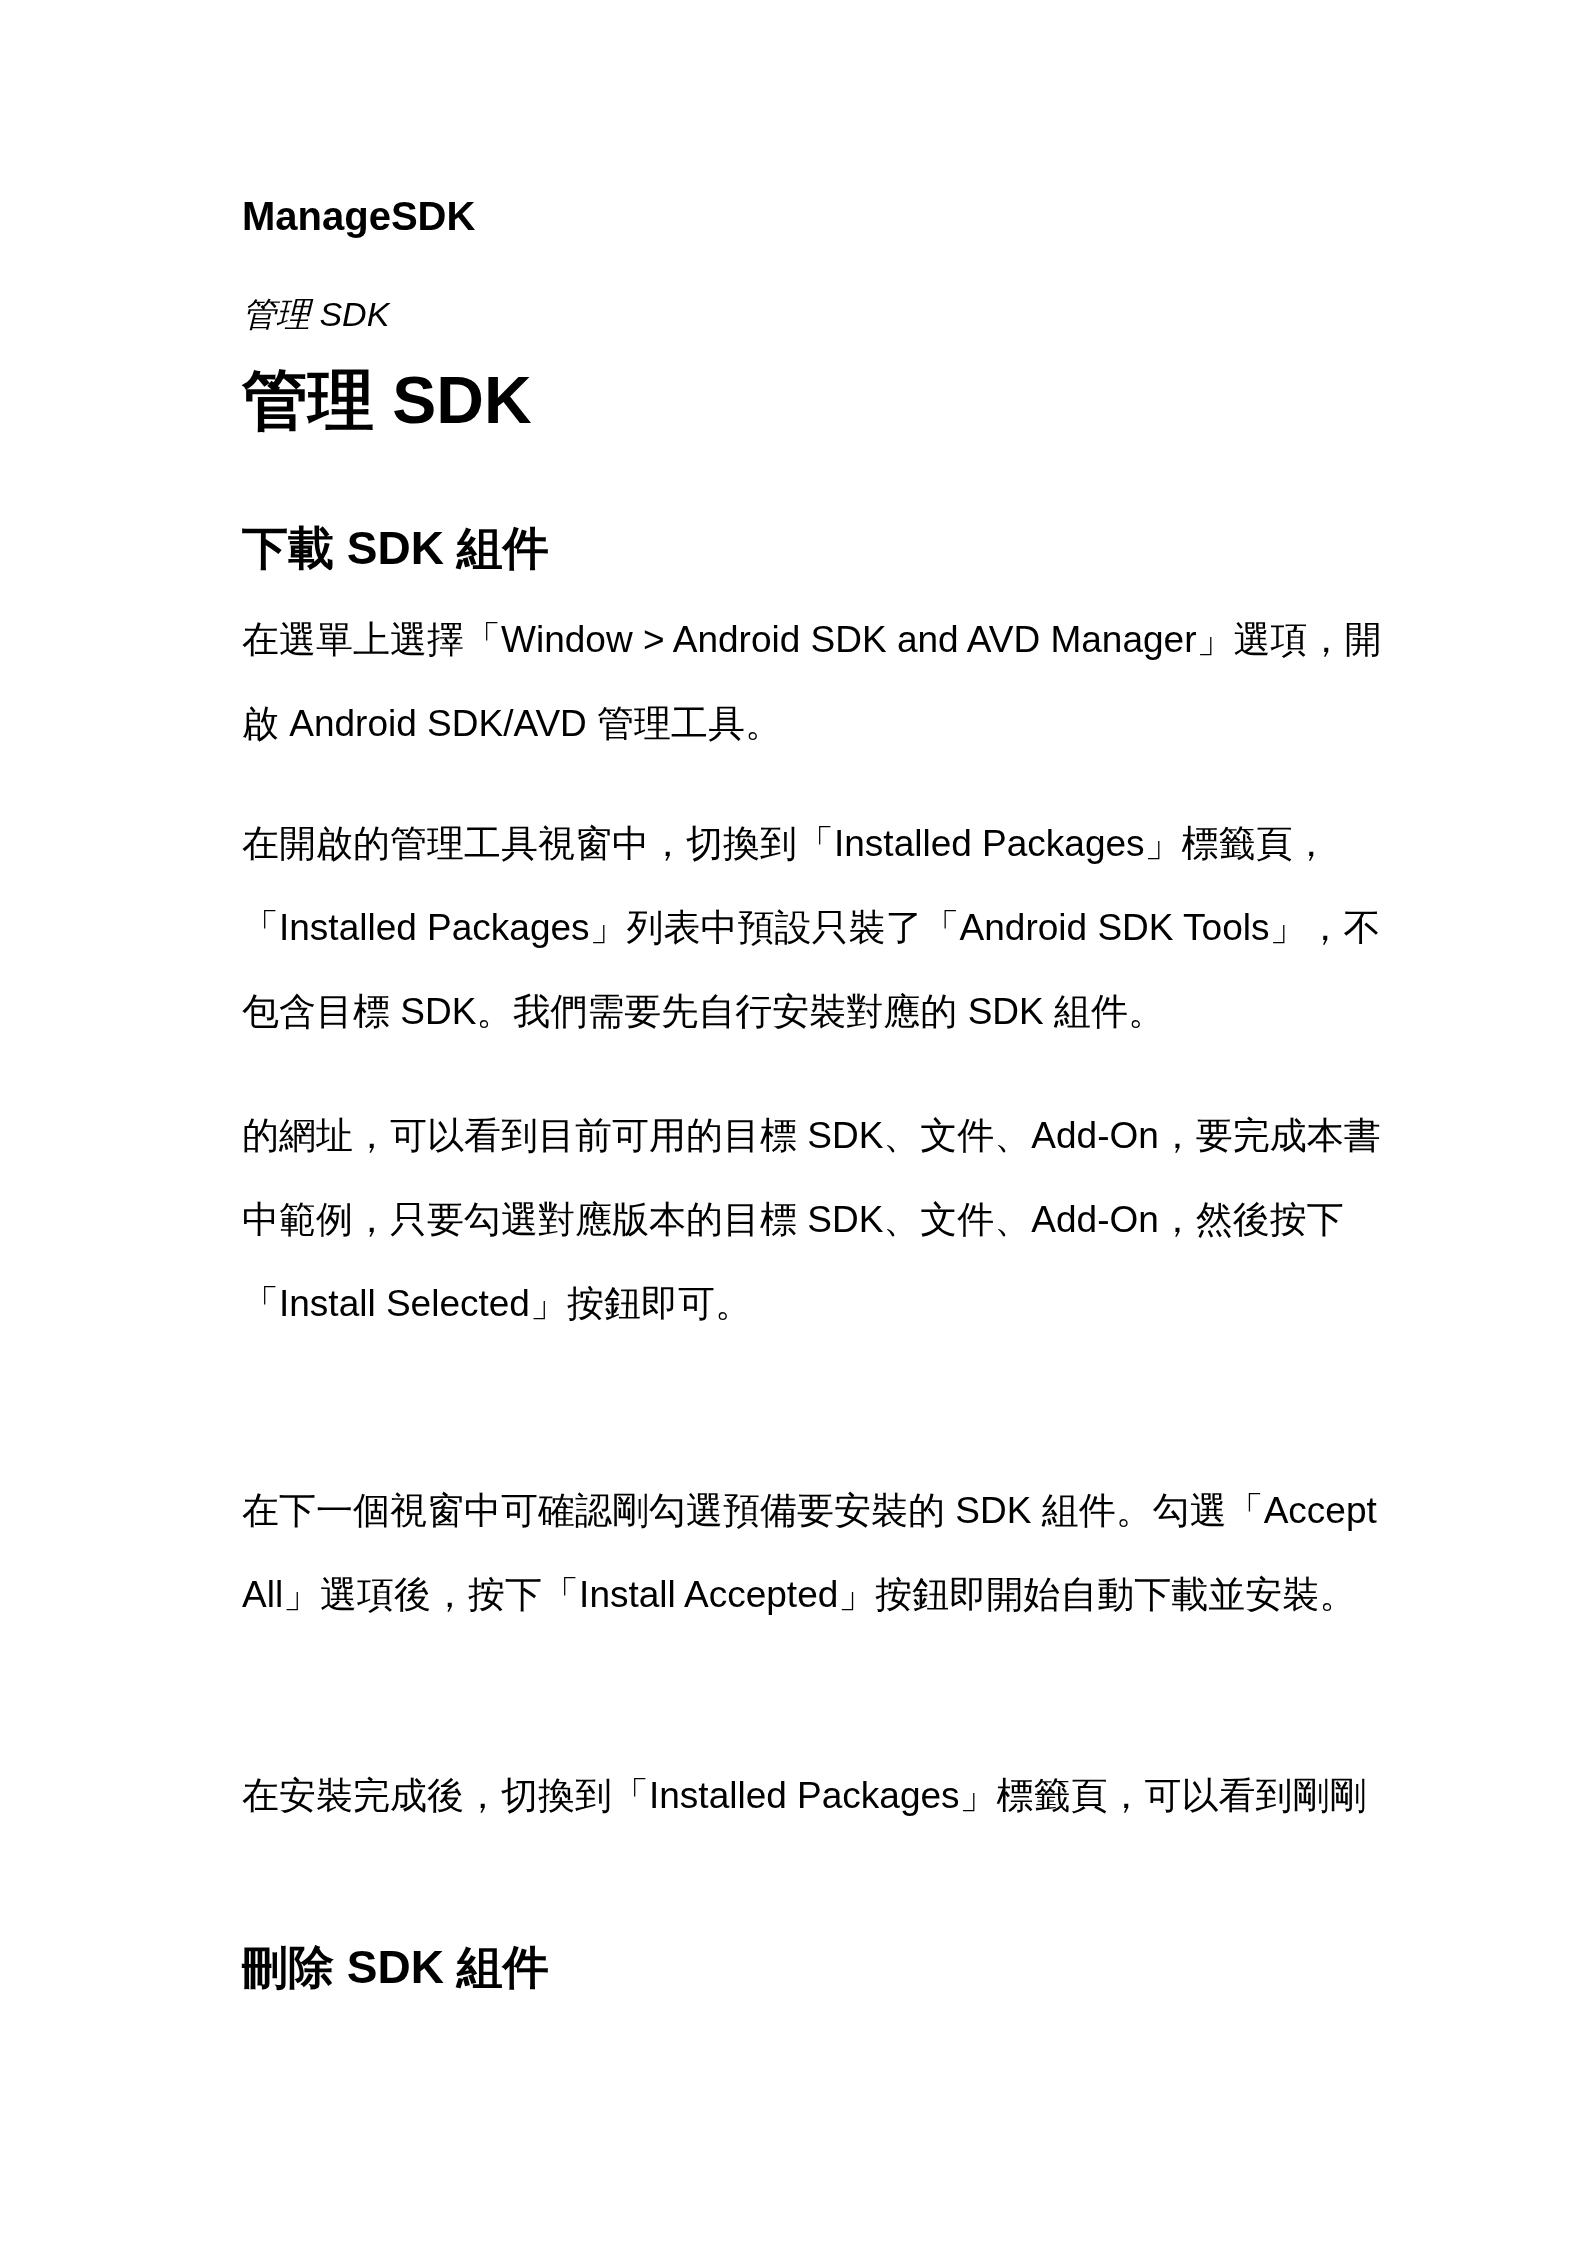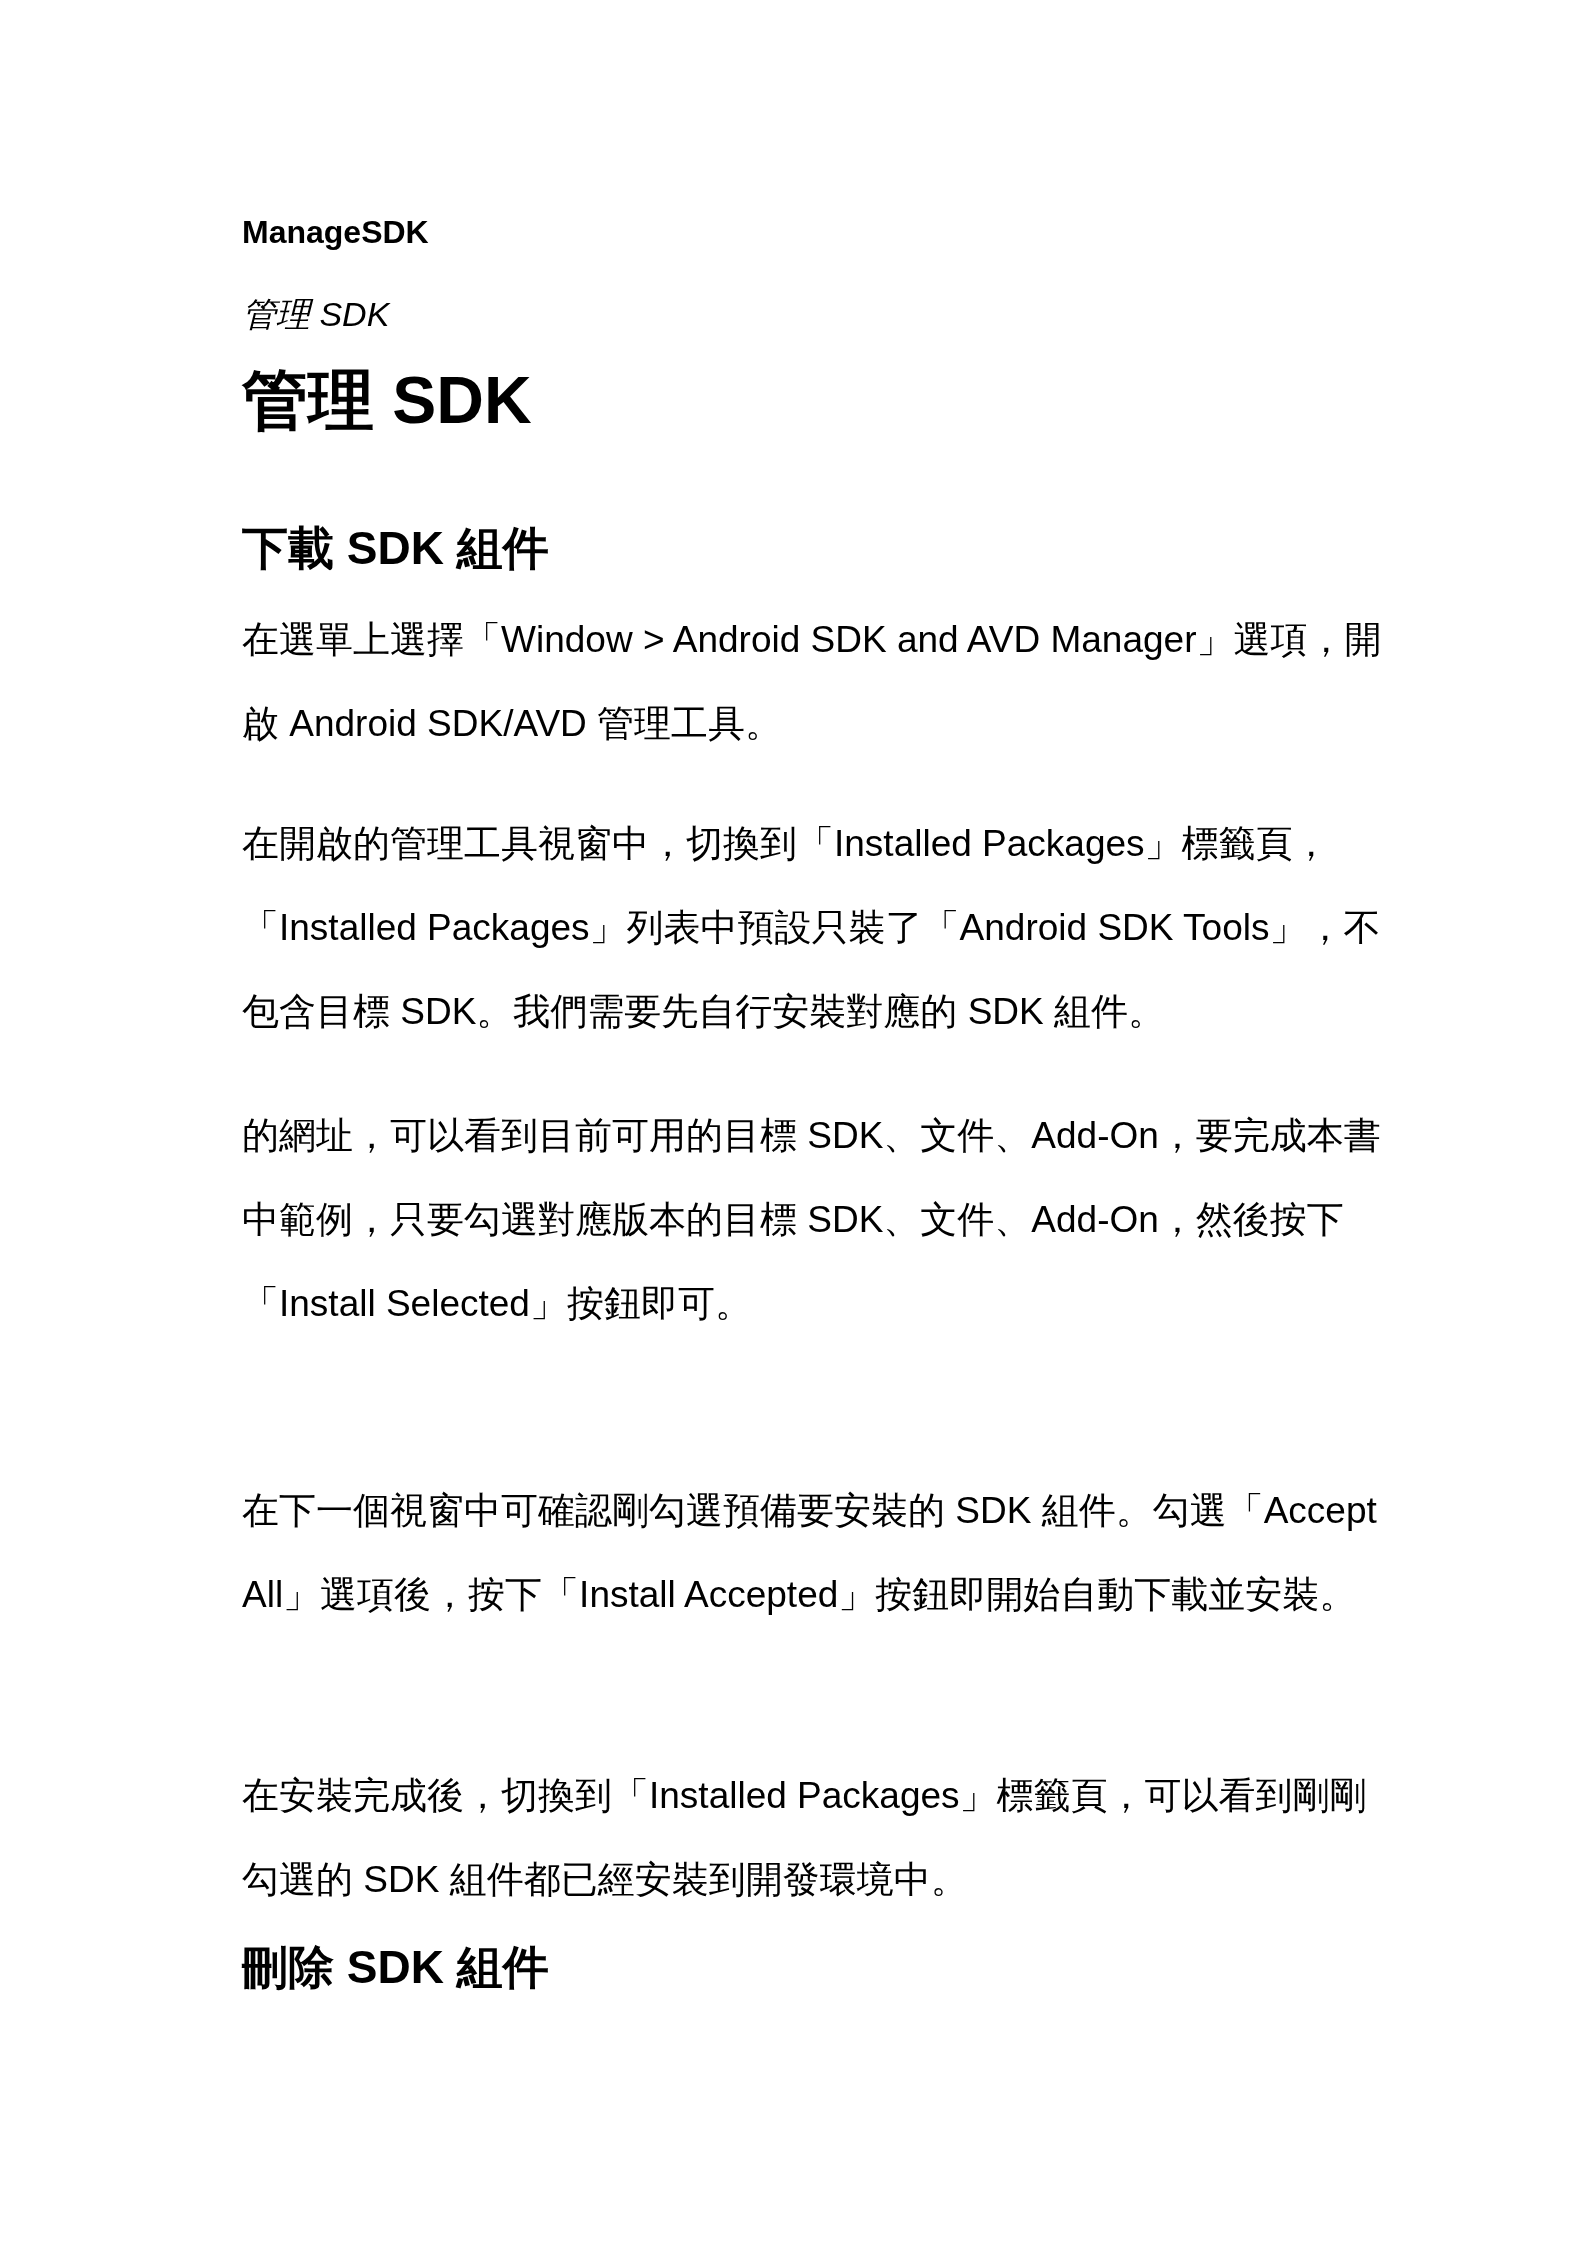--- a/index.html
+++ b/index.html
@@ -16,23 +16,23 @@
       font-family: "Liberation Sans", "DejaVu Sans", sans-serif;
     }
     .page {
       position: absolute;
       left: 242px;
       top: 0;
       width: 1110px;
     }
     .doc-label {
       position: absolute;
-      top: 208px;
+      top: 192px;
       left: 0;
-      font-size: 32px;
+      font-size: 40px;
       font-weight: bold;
       line-height: 48px;
       white-space: nowrap;
       text-align: center;
     }
     .doc-subtitle {
       position: absolute;
       top: 292px;
       left: 0;
       font-size: 34px;
@@ -103,18 +103,17 @@
     <span class="line">「Install Selected」按鈕即可。</span>
   </p>
 
   <p class="para" style="top:1491px;">
     <span class="line">在下一個視窗中可確認剛勾選預備要安裝的  SDK  組件。勾選「Accept</span>
     <span class="line">All」選項後，按下「Install Accepted」按鈕即開始自動下載並安裝。</span>
   </p>
 
   <p class="para" style="top:1776px;">
     <span class="line">在安裝完成後，切換到「Installed Packages」標籤頁，可以看到剛剛</span>
-    <span class="line">勾選的  SDK  組件都已經安裝到開發環境中。</span>
   </p>
 
   <h2 class="section-heading" style="top:1937px;">刪除  SDK  組件</h2>
 
 </div>
 
 </body></html>

